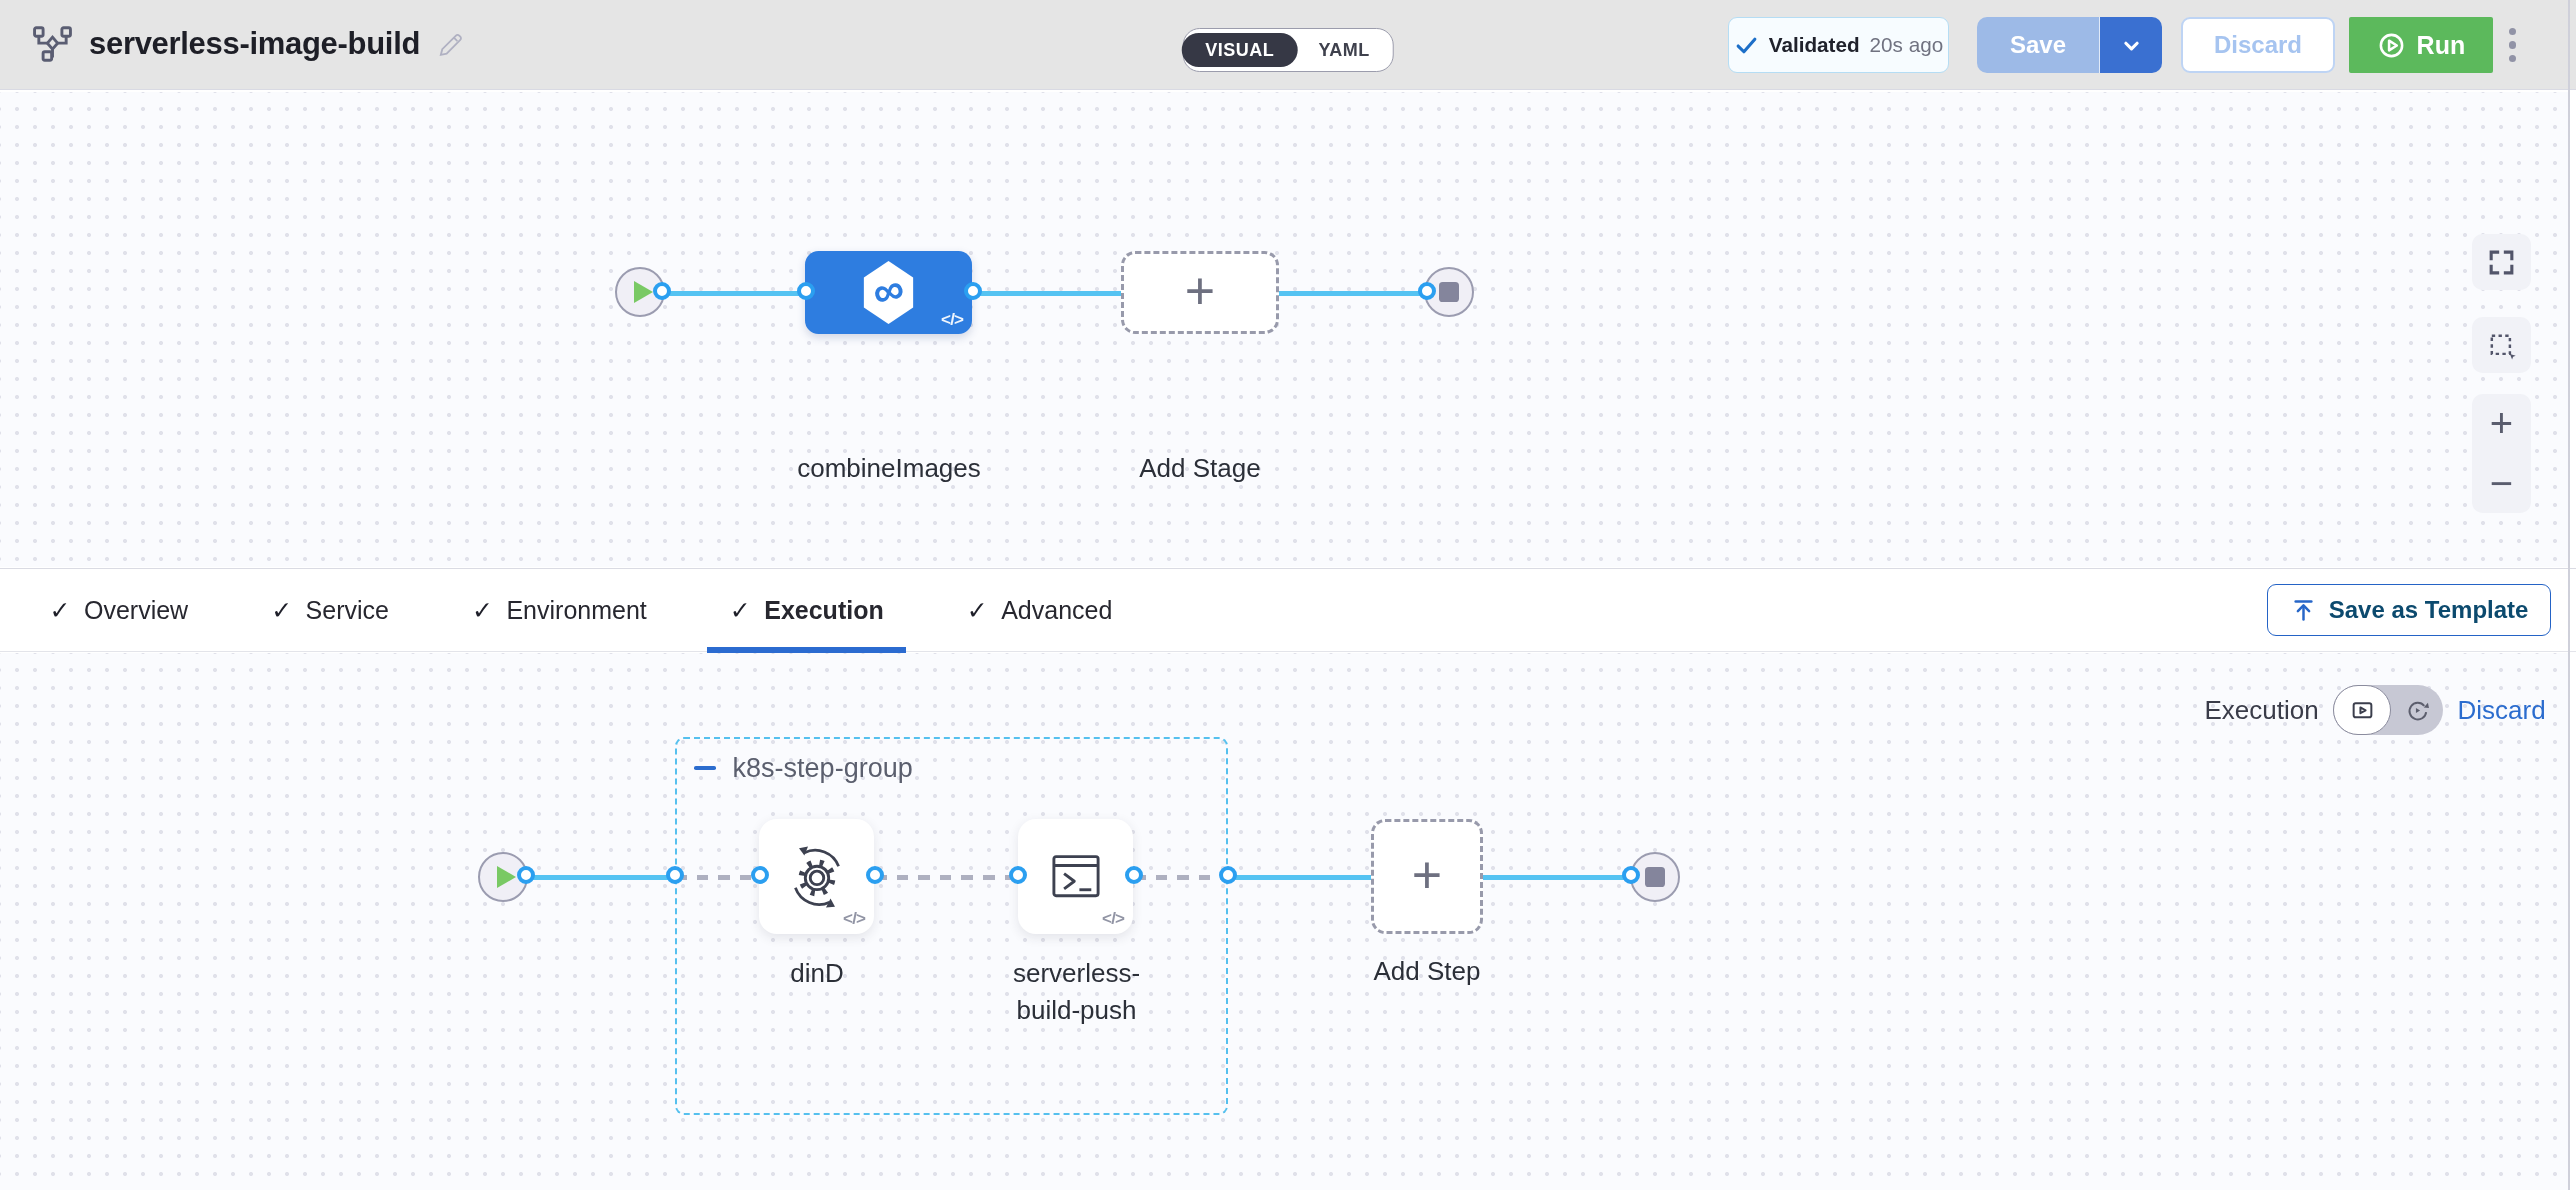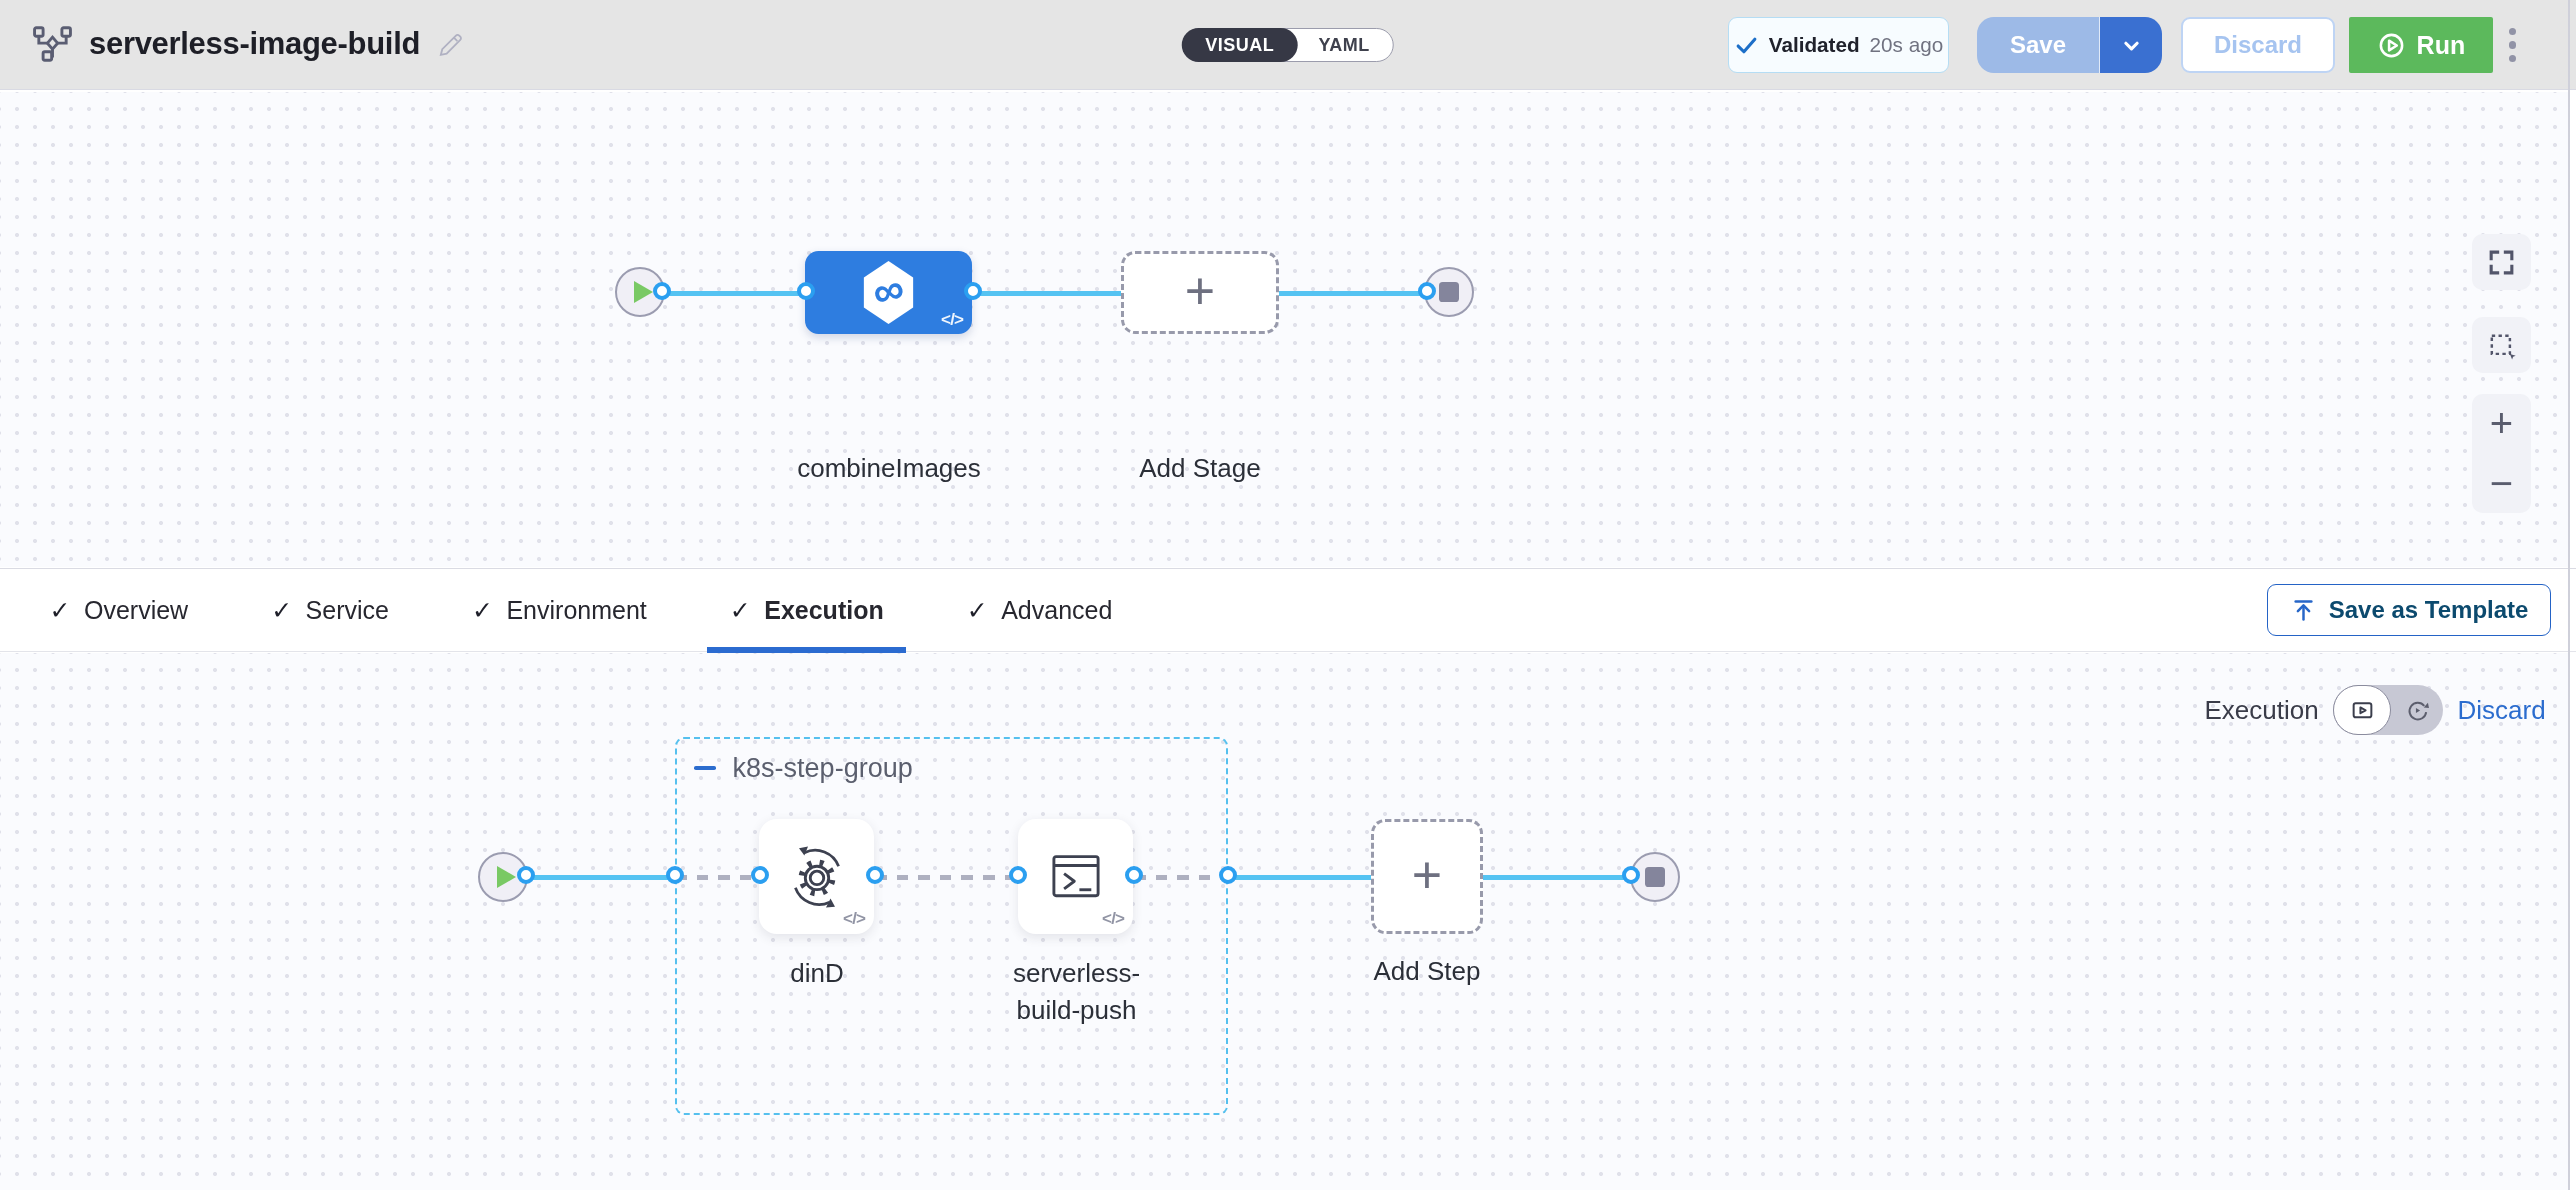--- a/index.html
+++ b/index.html
@@ -5,33 +5,33 @@
   * { margin:0; padding:0; box-sizing:border-box; }
   html,body { width:2576px; height:1190px; overflow:hidden; background:#fff;
     font-family:"Liberation Sans","DejaVu Sans",sans-serif; }
   #app { position:relative; width:2576px; height:1190px; background:#fff; }
 
   
   .header { position:absolute; left:0; top:0; width:2576px; height:90px; background:#e5e5e5;
     border-bottom:1.8px solid #d9dae3; z-index:10; }
   .title-group { position:absolute; left:32px; top:0; height:88px; display:flex; align-items:center; gap:16px; }
   .page-title { font-size:31px; font-weight:700; color:#1e1f27; letter-spacing:-0.3px; }
-  .mode-toggle { position:absolute; left:50%; top:28px; transform:translateX(-50%); height:34px;
+  .mode-toggle { position:absolute; left:50%; top:28px; transform:translateX(-50%); height:44px;
     display:flex; align-items:center; border:1.8px solid #9b9cac; border-radius:17px; background:#fff; }
   .mode-seg { height:34px; display:flex; align-items:center; padding:0 22.5px; font-size:18px; font-weight:700;
     letter-spacing:0.5px; color:#3f414d; cursor:pointer; }
   .mode-seg.active { background:#363845; color:#fff; border-radius:17px; margin:-1.8px; height:34px; padding:0 23.4px; }
 
   .validated-badge { position:absolute; left:1728px; top:17px; width:221px; height:56px;
     border:1.8px solid #b5ddf4; border-radius:9px; background:#f7fcff; display:flex; align-items:center;
     justify-content:center; gap:10px; }
   .validated-label { font-size:20.7px; font-weight:700; color:#20222c; }
   .validated-time { font-size:20.7px; color:#707280; }
 
-  .save-split { position:absolute; left:1977px; top:17px; height:56px; display:flex; border-radius:17px;
+  .save-split { position:absolute; left:1977px; top:17px; height:56px; display:flex; border-radius:10px;
     overflow:hidden; }
   .save-main { width:122px; height:56px; background:#9dbae7; color:#fff; font-size:24px; font-weight:700;
     display:flex; align-items:center; justify-content:center; }
   .save-caret { width:63px; height:56px; background:#3a70d1; display:flex; align-items:center; justify-content:center;
     border-left:1.8px solid rgba(255,255,255,.85); }
 
   .discard-btn { position:absolute; left:2181px; top:17px; width:154px; height:56px; background:#fff;
     border:2.2px solid #bed4f4; border-radius:9px; color:#a6c4f0; font-size:24px; font-weight:700;
     display:flex; align-items:center; justify-content:center; }
   .run-btn { position:absolute; left:2349px; top:17px; width:144px; height:56px; background:#5cb95c;

